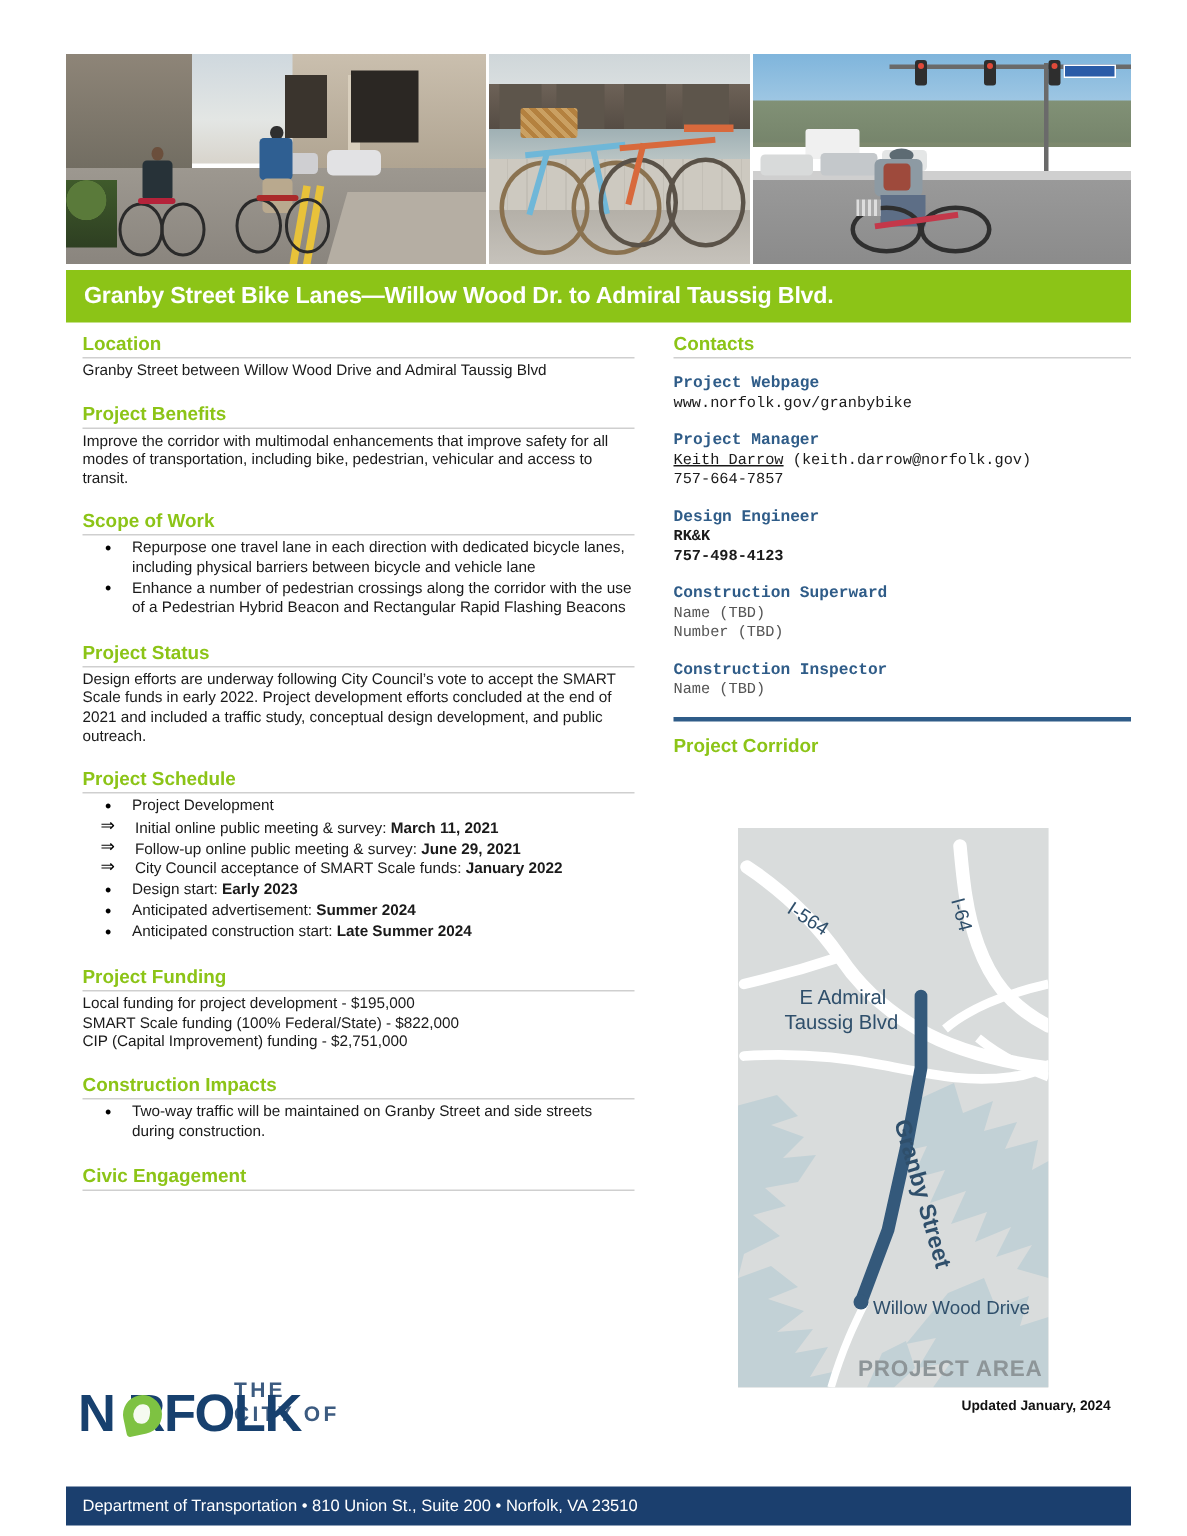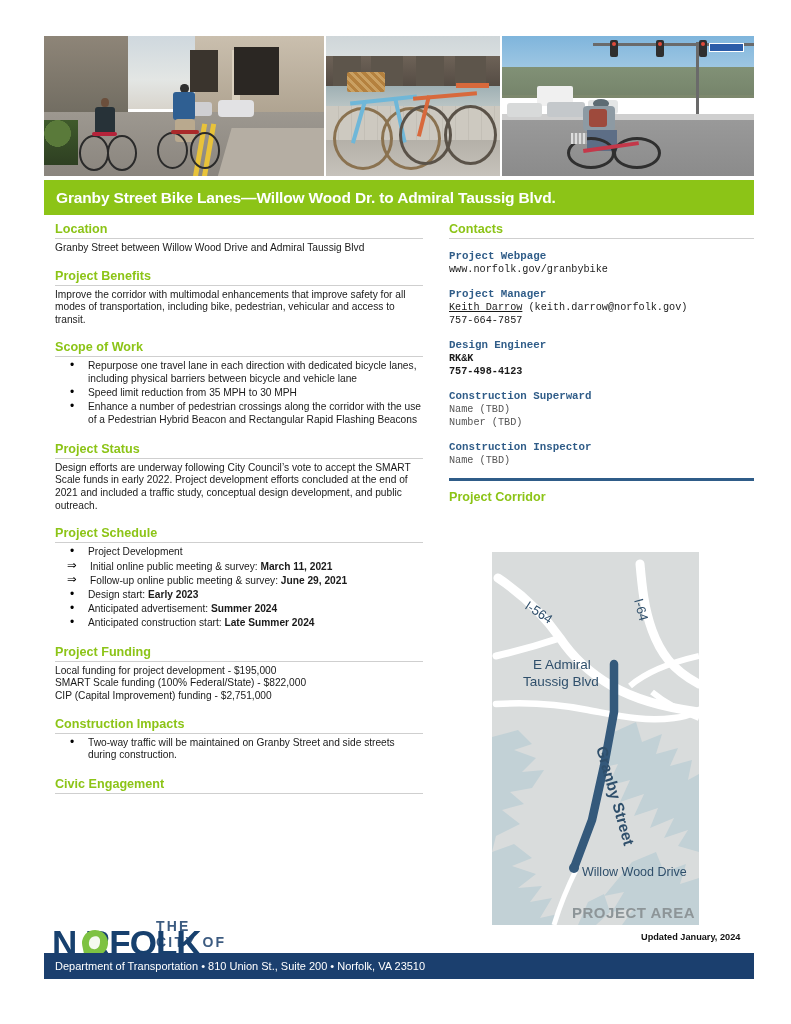--- a/index.html
+++ b/index.html
@@ -275,21 +275,21 @@
     width:11px; height:13px;
     background:#fff;
     border-radius: 60% 40% 50% 50%;
     transform: rotate(18deg);
     opacity:.92;
   }
 
   
   .footer {
     position: absolute;
-    left: 44px; top: 953px;
+    left: 44px; top: 991px;
     width: 710px; height: 26px;
     background: #1b3F6E;
     display: flex; align-items: center;
   }
   .footer .txt {
     color: #fff;
     font-size: 11px;
     padding-left: 11px;
     white-space: nowrap;
   }
@@ -403,40 +403,40 @@
     <h2 class="sec">Project Benefits</h2>
     <div class="rule"></div>
     <p class="body">Improve the corridor with multimodal enhancements that improve safety for all modes of transportation, including bike, pedestrian, vehicular and access to transit.</p>
 
     <div class="gap"></div>
 
     <h2 class="sec">Scope of Work</h2>
     <div class="rule"></div>
     <ul class="bul">
       <li>Repurpose one travel lane in each direction with dedicated bicycle lanes, including physical barriers between bicycle and vehicle lane</li>
-      <li>Speed limit reduction from 35 MPH to 30 MPH</li>
       <li>Enhance a number of pedestrian crossings along the corridor with the use of a Pedestrian Hybrid Beacon and Rectangular Rapid Flashing Beacons</li>
     </ul>
 
     <div class="gap"></div>
 
     <h2 class="sec">Project Status</h2>
     <div class="rule"></div>
     <p class="body">Design efforts are underway following City Council’s vote to accept the SMART Scale funds in early 2022. Project development efforts concluded at the end of 2021 and included a traffic study, conceptual design development, and public outreach.</p>
 
     <div class="gap"></div>
 
     <h2 class="sec">Project Schedule</h2>
     <div class="rule"></div>
     <ul class="bul">
       <li>Project Development</li>
     </ul>
     <ul class="arrow">
       <li><span>Initial online public meeting &amp; survey: </span><b class="bld">March 11, 2021</b></li>
       <li><span>Follow-up online public meeting &amp; survey: </span><b class="bld">June 29, 2021</b></li>
+      <li><span>City Council acceptance of SMART Scale funds: </span><b class="bld">January 2022</b></li>
     </ul>
     <ul class="bul">
       <li><span>Design start: </span><b class="bld">Early 2023</b></li>
       <li><span>Anticipated advertisement: </span><b class="bld">Summer 2024</b></li>
       <li><span>Anticipated construction start: </span><b class="bld">Late Summer 2024</b></li>
     </ul>
 
     <div class="gap"></div>
 
     <h2 class="sec">Project Funding</h2>

